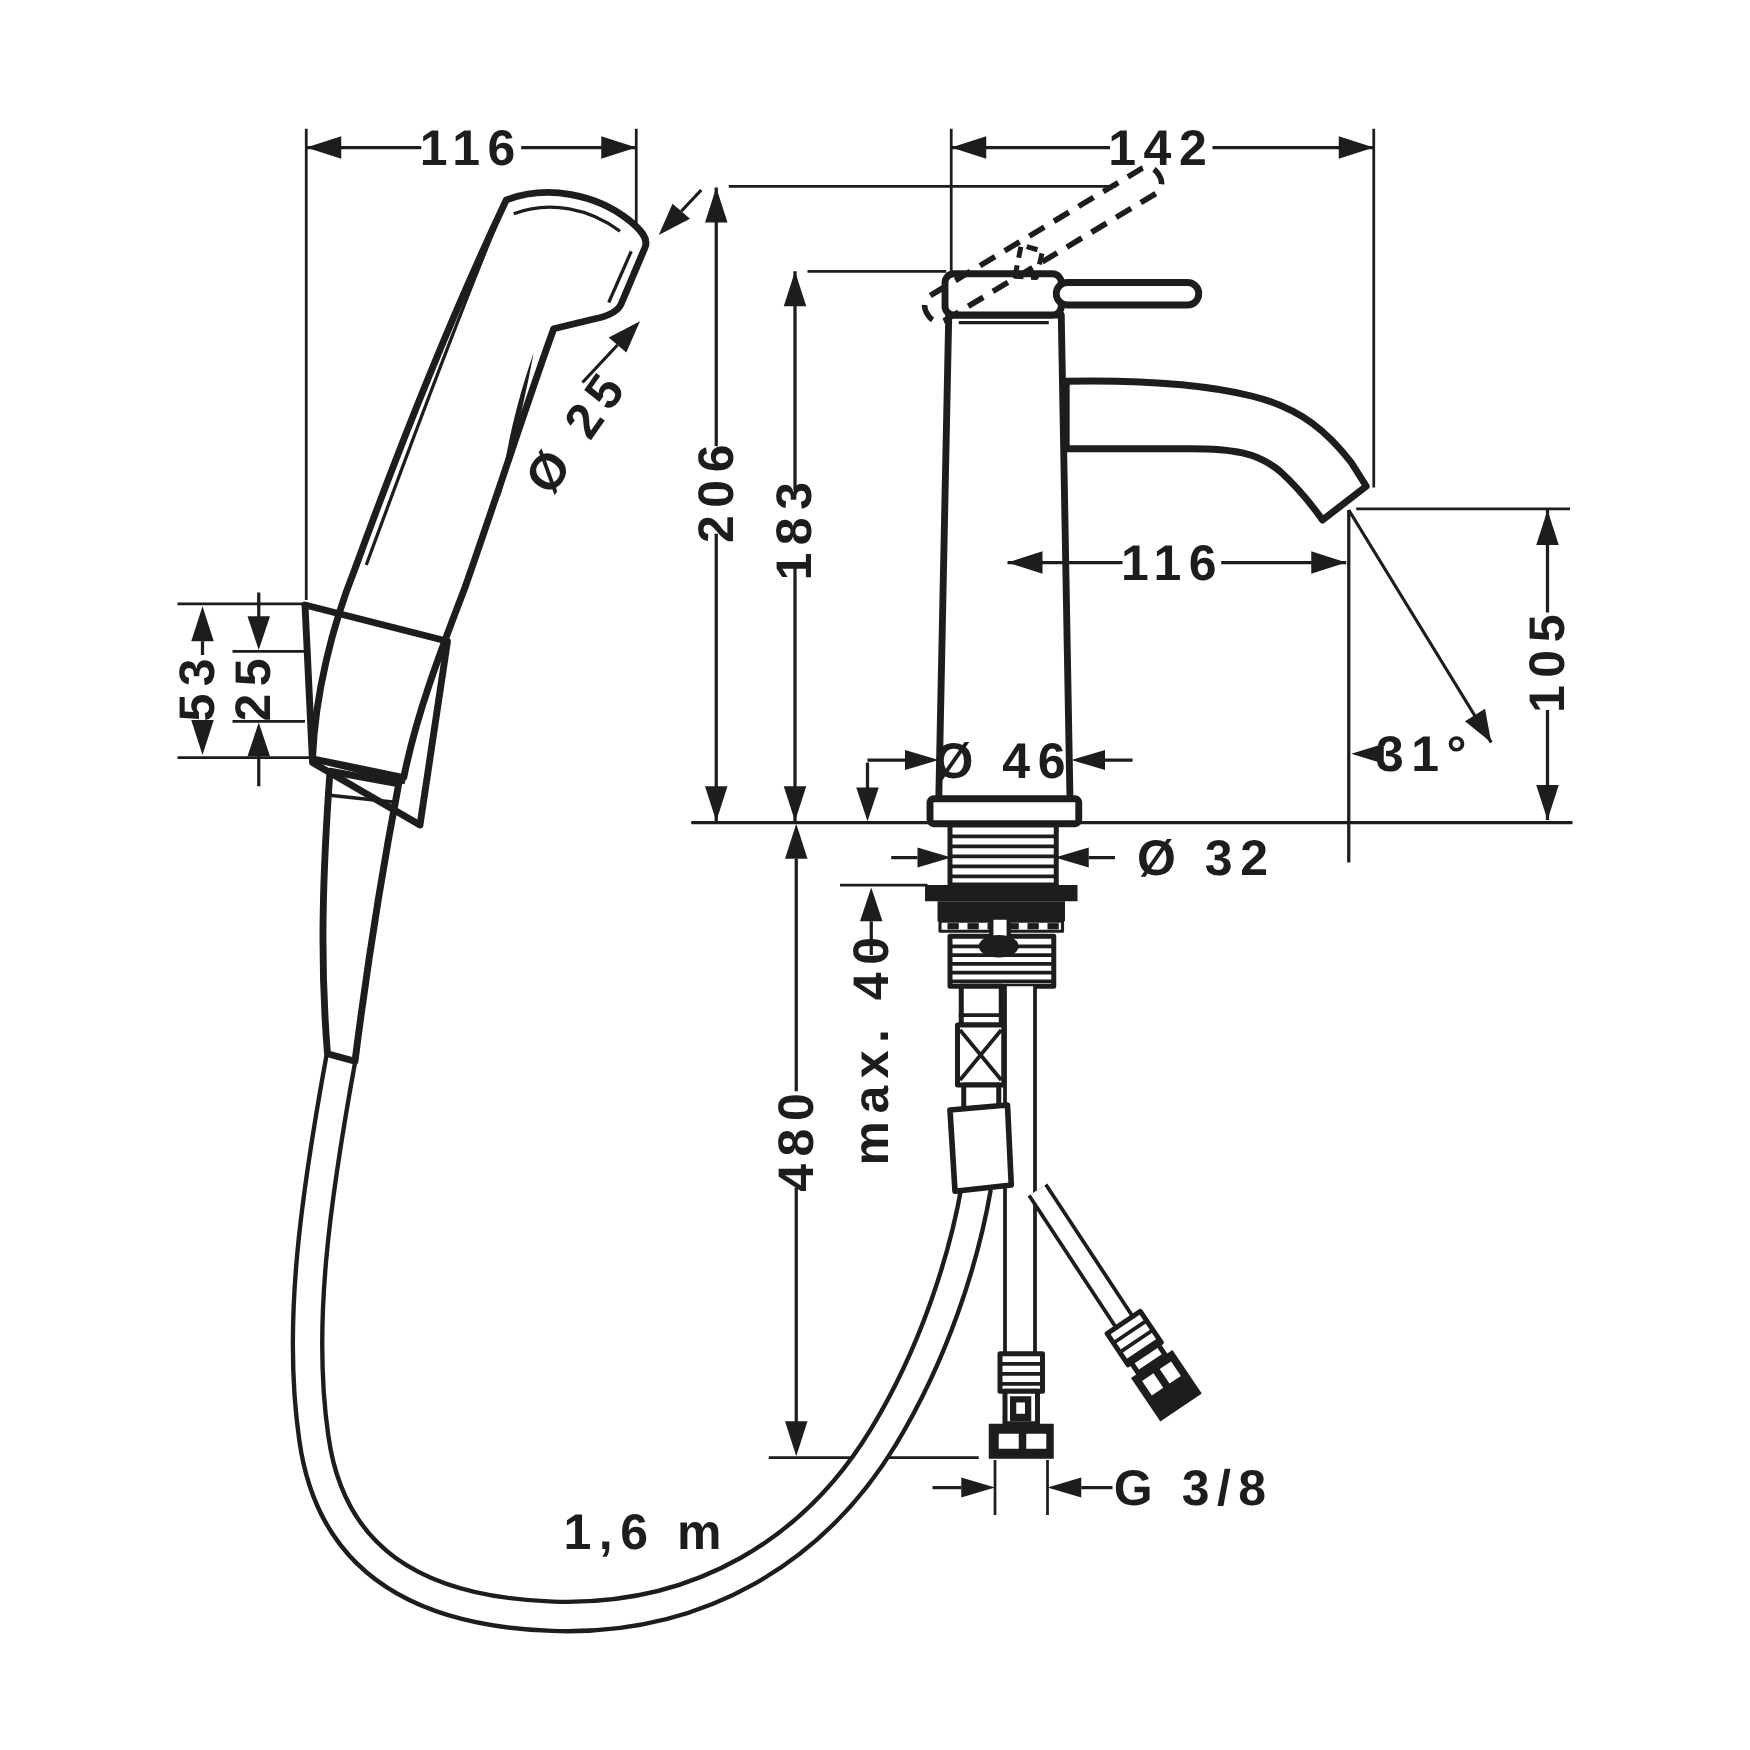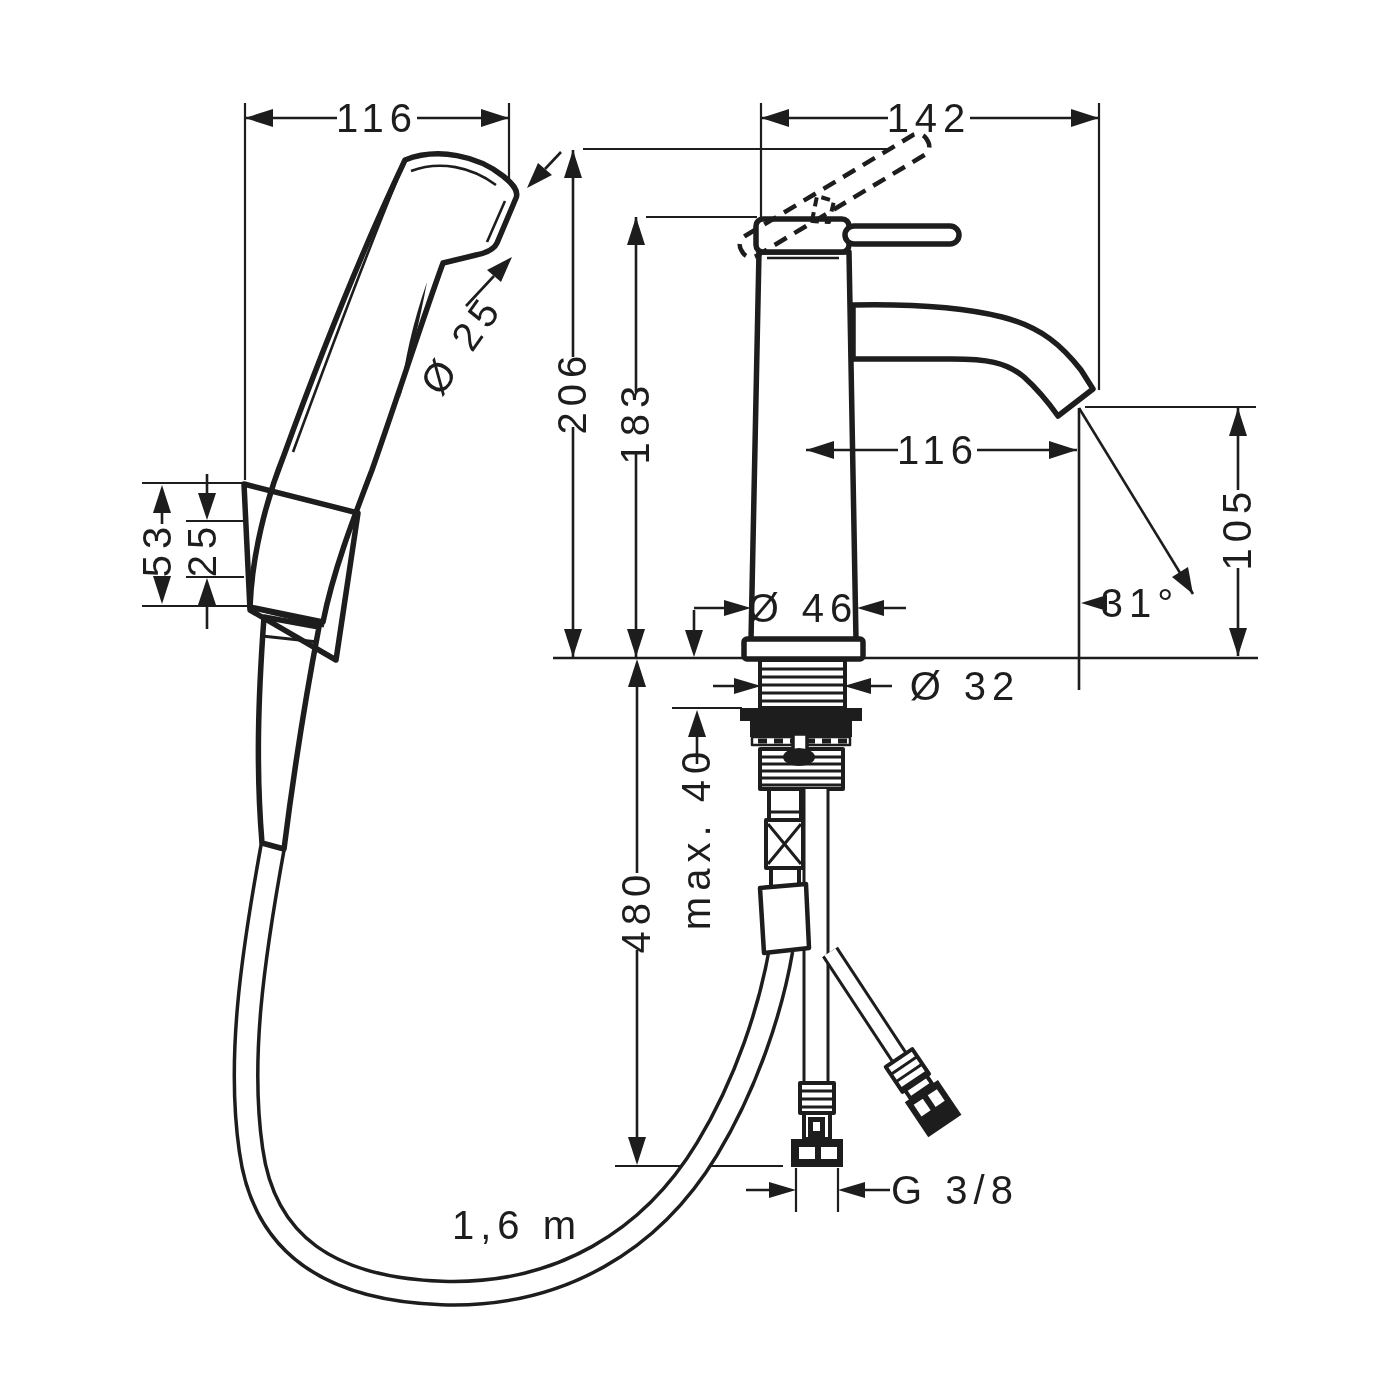--- a/index.html
+++ b/index.html
@@ -1,16 +1,16 @@
 <!DOCTYPE html>
 <html><head>
 <meta charset="utf-8">
 <style>
   html,body{margin:0;padding:0;background:#fff;}
-  .stage{width:1400px;height:1400px;background:#fff;position:relative;overflow:hidden;}
+  .stage{width:1400px;height:1400px;background:#fff;position:relative;overflow:hidden;font-weight:bold;}
   svg{display:block;}
   svg{--ink:#1d1d1d;}
   .outline{fill:#fff;stroke:var(--ink);stroke-width:5.5;stroke-linejoin:round;stroke-linecap:round;}
   .outline4{fill:#fff;stroke:var(--ink);stroke-width:4;stroke-linejoin:round;}
   .open{fill:none;stroke:var(--ink);stroke-width:5.5;stroke-linejoin:round;stroke-linecap:round;}
   .thin{fill:none;stroke:var(--ink);stroke-width:2.6;}
   .xthin{fill:none;stroke:var(--ink);stroke-width:2.2;}
   .detail{fill:none;stroke:var(--ink);stroke-width:3;}
   .arrow{fill:var(--ink);stroke:none;}
   .solid{fill:var(--ink);stroke:none;}

